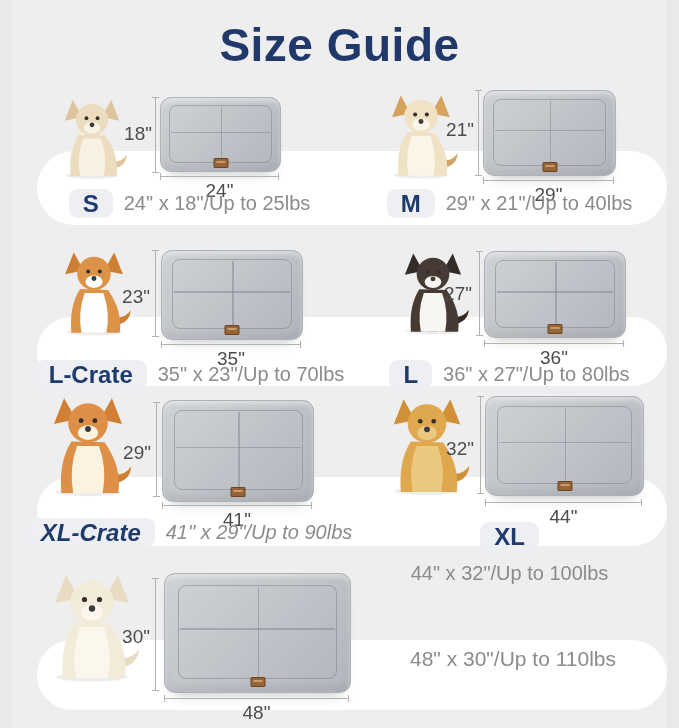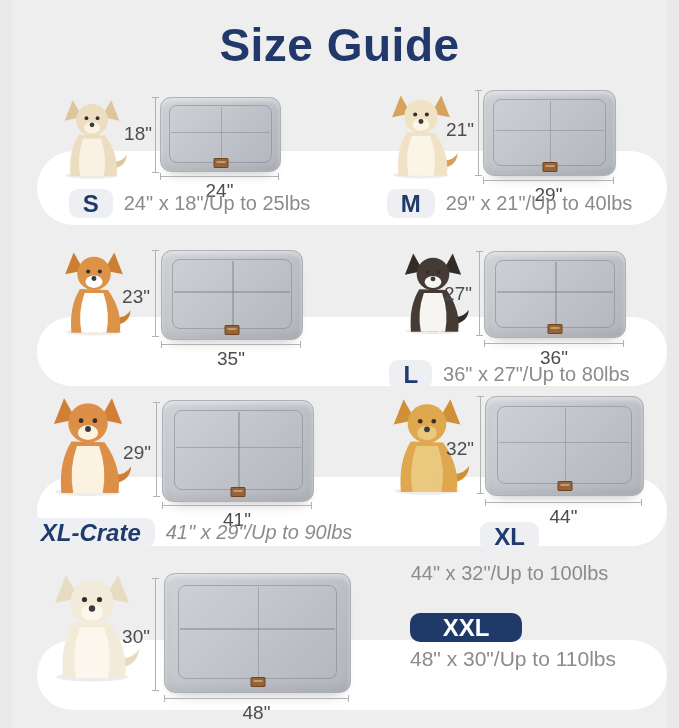--- a/index.html
+++ b/index.html
@@ -211,20 +211,24 @@
         <use href="#sit-dog"></use>
       </svg>
     <div class="dim-label v" style="left:58px;top:46px;width:55px;">23"</div>
     <div class="vline" style="left:118px;top:10px;height:87px;"></div>
     <div class="mat" style="left:124px;top:10px;width:140px;height:88px;">
         <div class="quilt"></div>
         <div class="tag"></div>
       </div>
     <div class="hline" style="left:124px;top:104px;width:140px;"></div>
     <div class="dim-label h" style="left:124px;top:108px;width:140px;">35"</div>
+    <div class="badge-row" style="top:120px;">
+      <span class="pill">L-Crate</span>
+      <span class="spec">35" x 23"/Up to 70lbs</span>
+    </div>
   </div>
 
   <div class="entry" style="left:345px;top:240px;width:305px;height:150px;">
     <svg class="dog dog-border-collie" style="left:38px;top:0px;width:76px;height:106px;" viewBox="0 0 100 110">
         <use href="#sit-dog"></use>
       </svg>
     <div class="dim-label v" style="left:60px;top:43px;width:55px;">27"</div>
     <div class="vline" style="left:122px;top:11px;height:85px;"></div>
     <div class="mat" style="left:127px;top:11px;width:140px;height:85px;">
         <div class="quilt"></div>
@@ -282,17 +286,16 @@
     <div class="vline" style="left:118px;top:28px;height:113px;"></div>
     <div class="mat" style="left:127px;top:23px;width:185px;height:118px;">
         <div class="quilt"></div>
         <div class="tag"></div>
       </div>
     <div class="hline" style="left:127px;top:148px;width:185px;"></div>
     <div class="dim-label h" style="left:127px;top:152px;width:185px;">48"</div>
   </div>
 
   <div class="xxl-block" style="left:395px;top:605px;width:260px;height:70px;">
-    <span class="pill navy" style="left:3px;top:8px;">XXL</span>
     <span class="xxl-spec" style="left:3px;top:42px;">48" x 30"/Up to 110lbs</span>
   </div>
 
 </div>
 
 </body></html>

